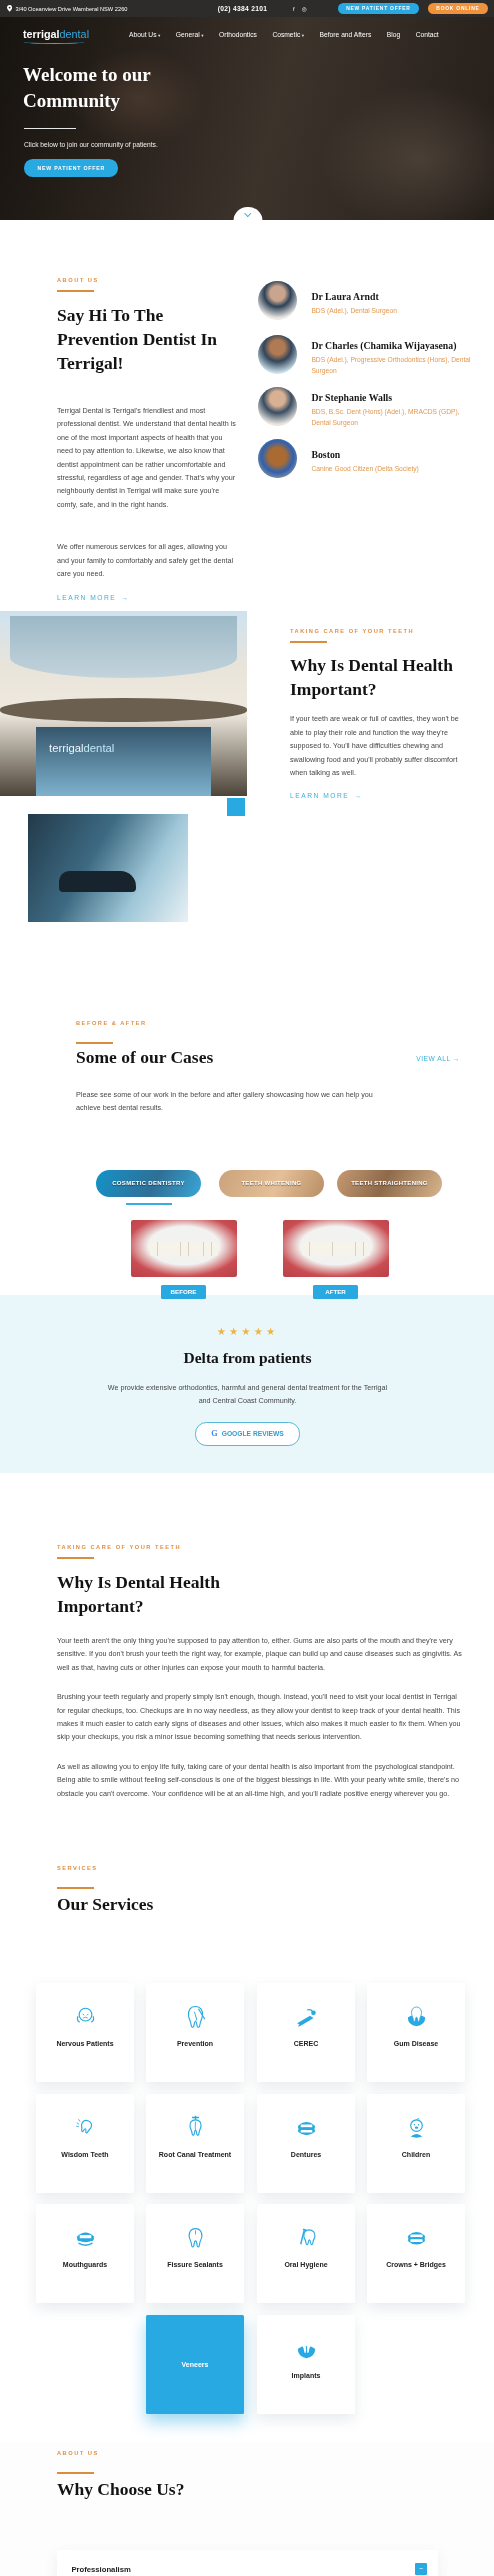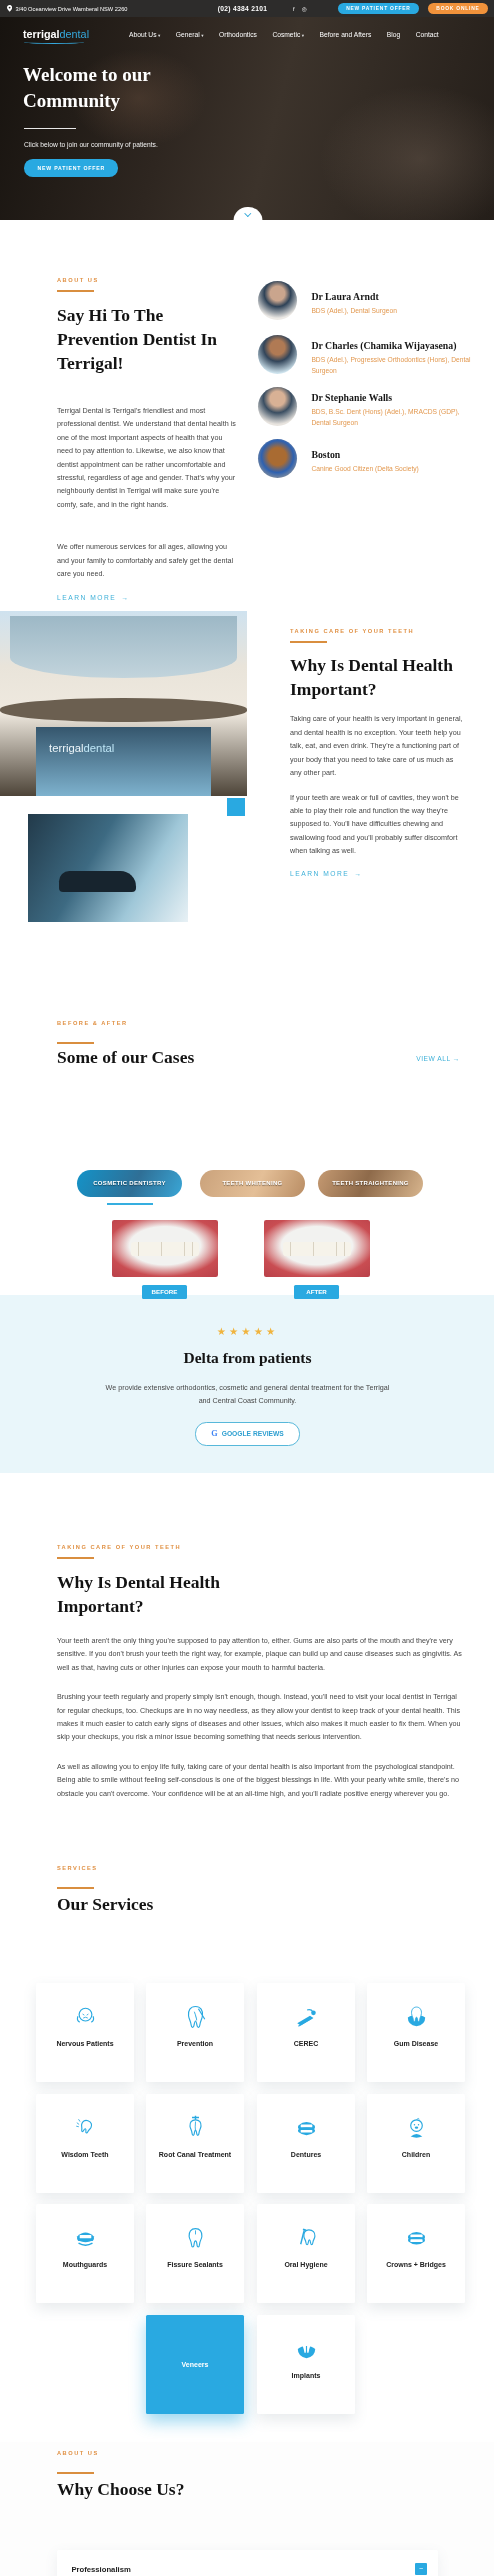--- a/index.html
+++ b/index.html
@@ -72,21 +72,21 @@
   .care .photo2 { position:absolute; left:28px; top:232px; width:160px; height:108px;
       background:linear-gradient(120deg,#223a4a 0%, #3d6a82 40%, #9fc7d8 70%, #e8f1f5 100%); }
   .care .ph2-chair { position:absolute; left:31px; top:57px; width:77px; height:20.6px; background:#17242e; border-radius:10.3px 15.5px 4.1px 4.1px; }
   .care .bluechip { position:absolute; left:227px; top:216px; width:17.5px; height:17.5px; background:#29a9e1; }
   .care .txt { position:absolute; left:290px; top:46px; width:173px; }
   .care h2.serif { margin-top:10.3px; }
   .care p.body { margin-top:11.3px; }
   .care .learn { margin-top:12.4px; }
 
   
-  .cases { position:relative; height:327px; }
+  .cases { position:relative; height:327px;margin-left:19px; }
   .cases .eyebrow { position:absolute; left:57px; top:52px; }
   .cases .eline { position:absolute; left:57px; top:67px; }
   .cases h2.serif { position:absolute; left:57px; top:77px; }
   .cases .viewall { position:absolute; right:35px; top:87px; color:#3eb0d8; font-size:6.7px; letter-spacing:0.5px; cursor:pointer; }
   .cases p.body { position:absolute; left:57px; top:120px; width:299px; }
   .tabs { position:absolute; left:77px; top:114px; width:350px; }
   .tab { position:absolute; top:0; height:27px; width:105px; border-radius:13.4px; color:#fff; font-size:6px; font-weight:bold; letter-spacing:0.3px; text-align:center; line-height:27px; cursor:pointer; text-shadow:0 0.5px 1px rgba(0,0,0,.45); }
   .tab1 { left:0; background:linear-gradient(115deg,#1493c8,#2f6f96 55%,#3aa6d6); }
   .tab2 { left:123px; background:linear-gradient(115deg,#caa27b,#e4bf97 55%,#b98d64); }
   .tab3 { left:241px; background:linear-gradient(115deg,#c59a72,#8e6a4a 45%,#d8b58d); }
@@ -233,51 +233,51 @@
       <div class="ph1-sign"><span>terrigal</span><b>dental</b></div>
     </div>
     <div class="photo2">
         <div class="ph2-chair"></div>
       </div>
     <div class="bluechip"></div>
     <div class="txt">
       <div class="eyebrow">TAKING CARE OF YOUR TEETH</div>
       <div class="eline"></div>
       <h2 class="serif">Why Is Dental Health Important?</h2>
-      <p class="body">Taking care of your health is very important in general, and dental health is no exception. Your teeth help you talk, eat, and even drink. They're a functioning part of your body that you need to take care of us much as any other part.</p>
       <p class="body">If your teeth are weak or full of cavities, they won't be able to play their role and function the way they're supposed to. You'll have difficulties chewing and swallowing food and you'll probably suffer discomfort when talking as well.</p>
       <span class="learn"><span>LEARN MORE</span><span class="ar">→</span></span>
     </div>
   </div>
 
   <div class="cases">
     <div class="eyebrow">BEFORE &amp; AFTER</div>
     <div class="eline"></div>
     <h2 class="serif">Some of our Cases</h2>
     <span class="viewall"><span>VIEW ALL</span> <span>→</span></span>
+    <p class="body">Please see some of our work in the before and after gallery showcasing how we can help you achieve best dental results.</p>
     <div class="tabs" style="top:202px">
       <div class="tab tab1">COSMETIC DENTISTRY</div>
       <div class="tab tab2">TEETH WHITENING</div>
       <div class="tab tab3">TEETH STRAIGHTENING</div>
       <div class="tab1u"></div>
     </div>
     <div class="ba left" style="top:252px">
         <div class="teeth"></div>
       </div>
     <div class="ba right" style="top:252px">
         <div class="teeth"></div>
       </div>
     <div class="badge b1" style="top:317px">BEFORE</div>
     <div class="badge b2" style="top:317px">AFTER</div>
   </div>
 
   <div class="review">
     <div class="stars">★★★★★</div>
     <h2 class="serif">Delta from patients</h2>
-    <p class="body">We provide extensive orthodontics, cosmetic and general dental treatment for the Terrigal and Central Coast Community.</p>
+    <p class="body">We provide extensive orthodontics, harmful and general dental treatment for the Terrigal and Central Coast Community.</p>
     <button class="gbtn">
       <span class="g">G</span>
       <span>GOOGLE REVIEWS</span>
     </button>
   </div>
 
   <div class="health">
     <div class="blk">
       <div class="eyebrow">TAKING CARE OF YOUR TEETH</div>
       <div class="eline"></div>

